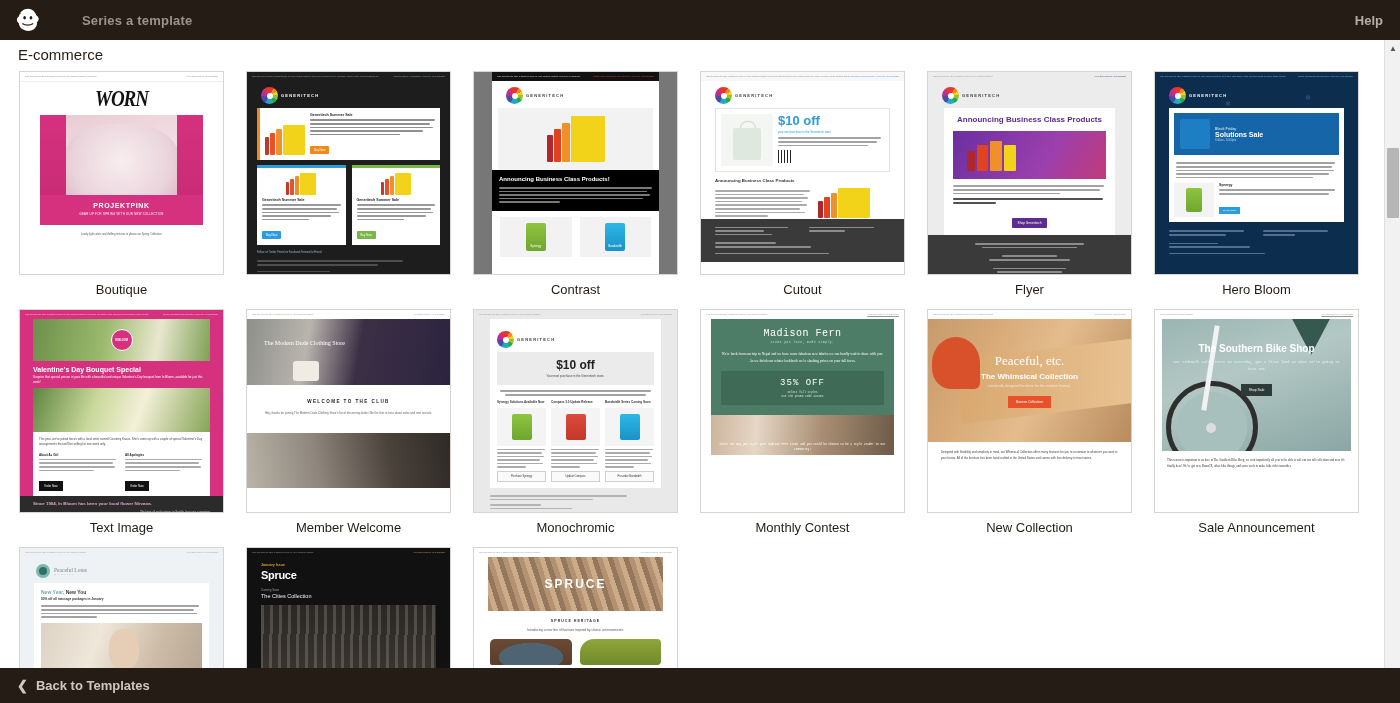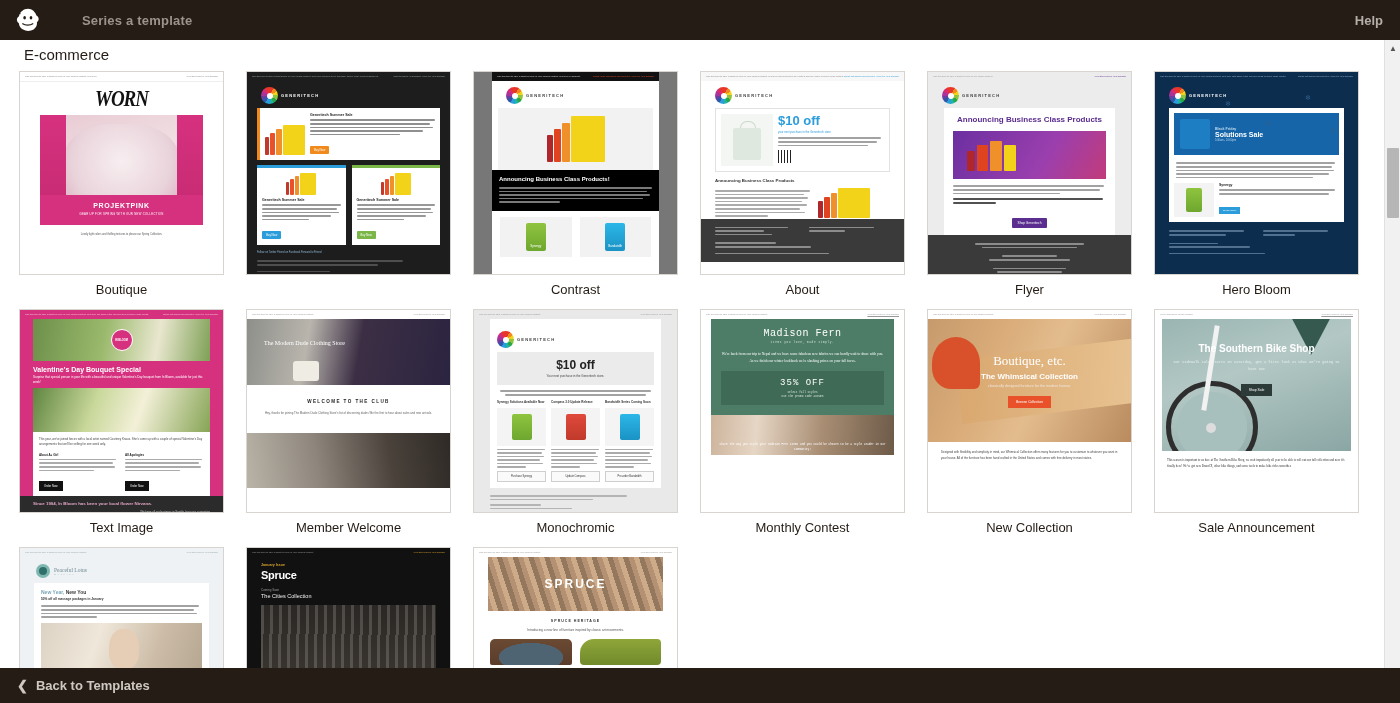--- a/index.html
+++ b/index.html
@@ -36,21 +36,21 @@
 
   
   .content {
     position: absolute; top: 40px; left: 0;
     width: 1400px; height: 628px;
     background: #fff;
     overflow: hidden;
   }
   .section-title {
     font-size: 15px; color: #241c15;
-    padding: 6px 0 8px 24px;
+    padding: 6px 0 8px 18px;
     font-weight: 400;
   }
 
   .grid {
     display: grid;
     grid-template-columns: repeat(6, 205px);
     column-gap: 22px;
     row-gap: 0;
     padding-left: 19px;
   }
@@ -528,21 +528,21 @@
                   <div class="txtline" style="width:80%"></div>
                   <div class="txtline" style="width:45%"></div>
                 </div>
             </div>
             <div class="txtline" style="width:35%;margin-top:5px"></div>
             <div class="txtline" style="width:55%"></div>
             <div class="txtline" style="width:65%;margin-top:5px"></div>
           </div>
         </div>
       </div>
-      <div class="caption">About</div>
+      <div class="caption">Cutout</div>
     </div>
 
     <div class="card">
       <div class="thumb">
         <div class="thumb-inner c-flyer">
           <div class="preheader" style="color:#999">
             <span>Use this area to offer a short preview of our emails content.</span>
             <span style="color:#5b2d8e">View this email in your browser</span>
           </div>
           <div class="gt-logo">
@@ -816,21 +816,21 @@
       <div class="thumb">
         <div class="thumb-inner c-newcol">
           <div class="preheader" style="color:#999">
             <span>Use this area to offer a short preview of our email's content.</span>
             <span>View this email in your browser</span>
           </div>
           <div class="nc-photo">
             <div class="nc-desk"></div>
             <div class="nc-chair"></div>
             <div class="nc-ov">
-              <div class="nc-t1">Boutique, etc.</div>
+              <div class="nc-t1">Peaceful, etc.</div>
               <div class="nc-t2">The Whimsical Collection</div>
               <div class="nc-t3">classically designed furniture for the modern human.</div>
               <div class="btn-or">Browse Collection</div>
             </div>
           </div>
           <div class="nc-body">
             <div style="font-size:2.9px;line-height:1.9">Designed with flexibility and simplicity in mind, our Whimsical Collection offers many features for you to customize to whatever you want in your house. All of the furniture has been hand crafted in the United States and comes with free delivery in most states.</div>
           </div>
         </div>
       </div>

